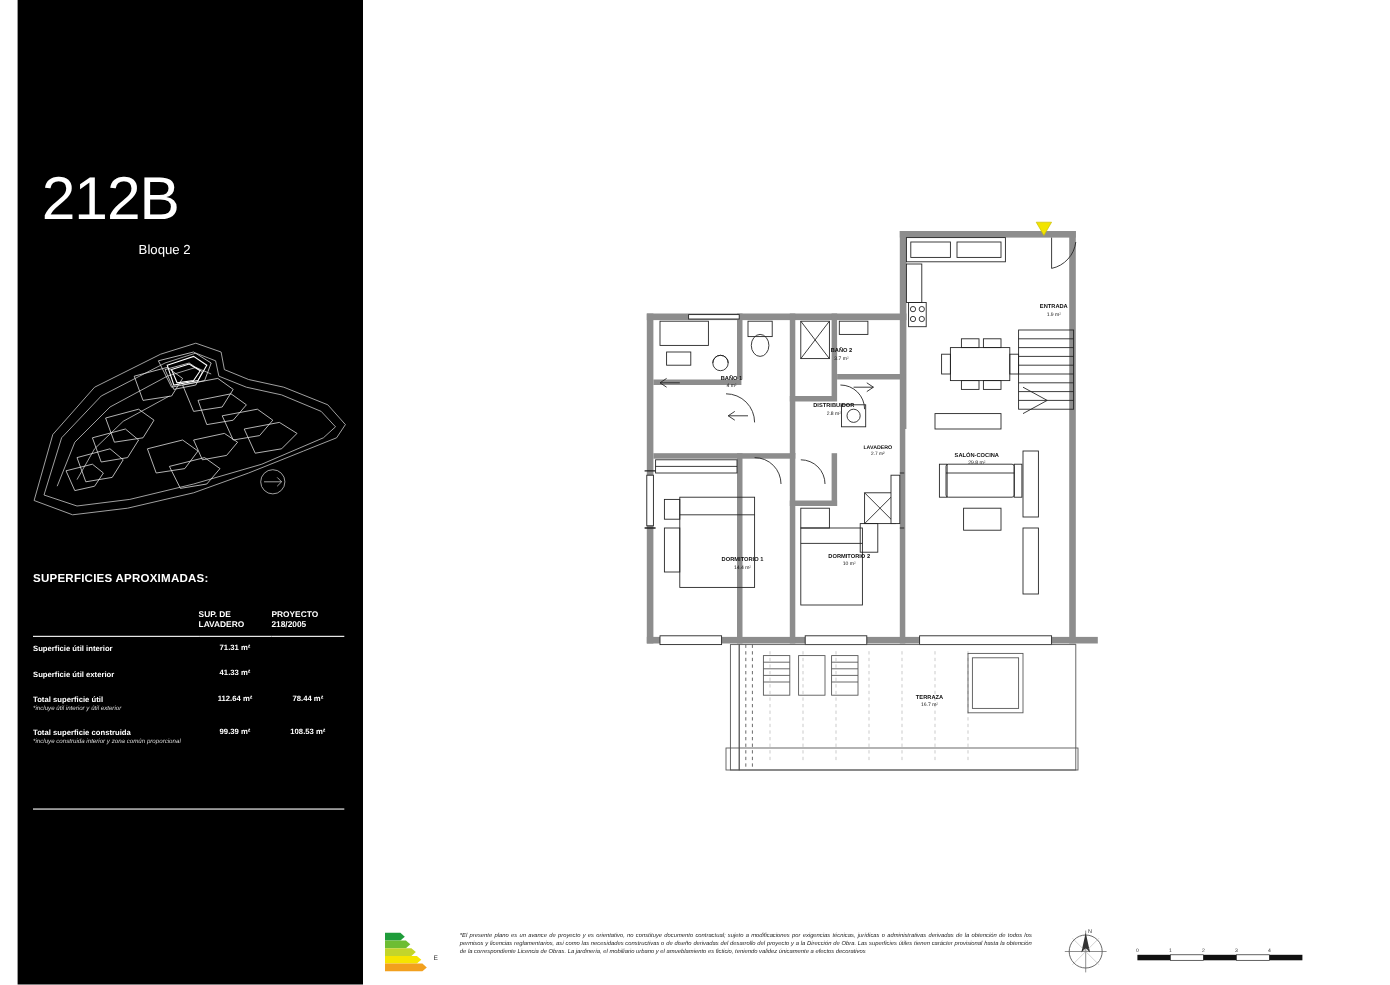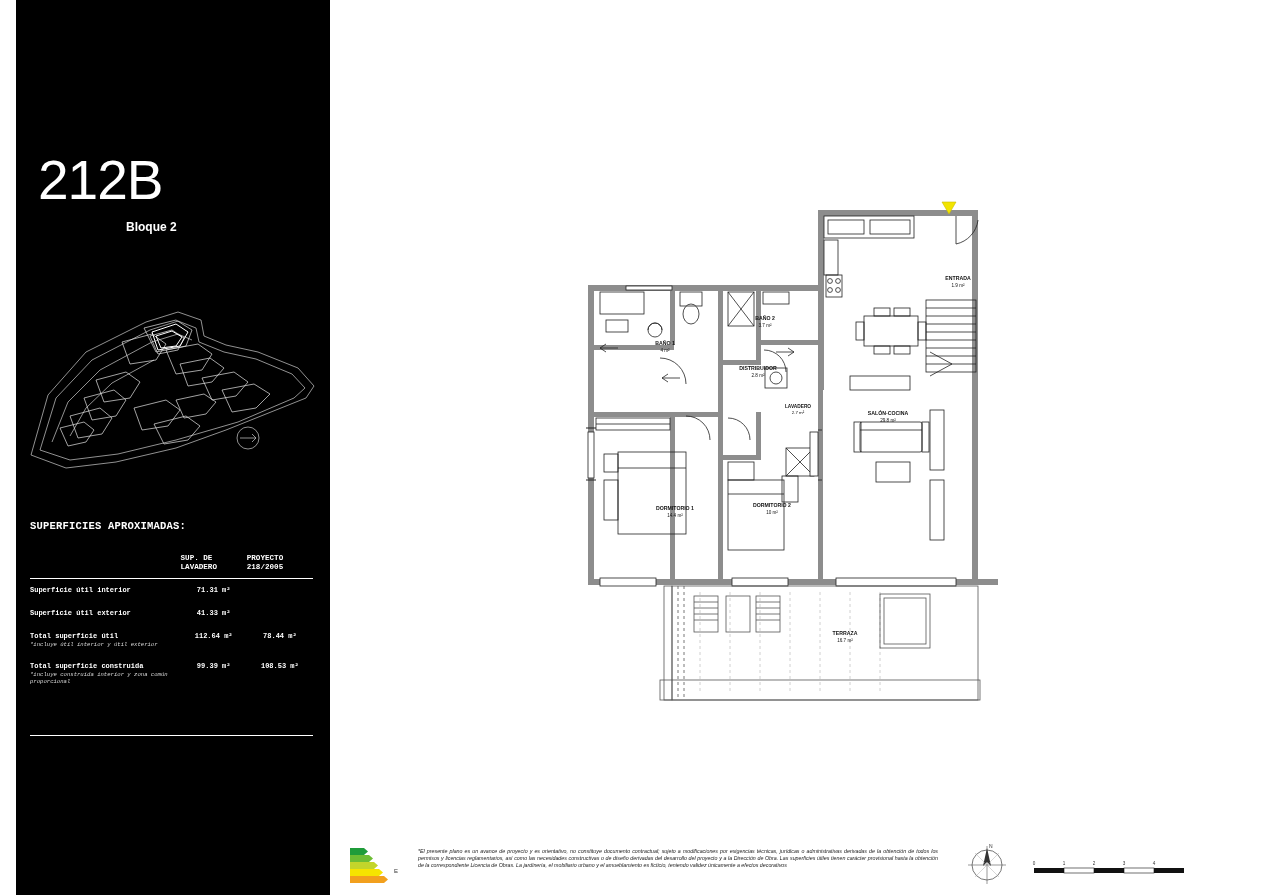--- a/index.html
+++ b/index.html
@@ -24,21 +24,21 @@
     position: absolute; left: 22px; top: 150px; width: 275px;
     display: flex; align-items: flex-start;
   }
   .unit-code-wrap { width: 170px; }
   .unit-code {
     font-size: 55px; line-height: 60px; font-weight: 400;
     letter-spacing: -1px; color: #ffffff;
   }
   .unit-block {
     margin-top: 10px; margin-left: 88px;
-    font-size: 12px; font-weight: bold; color: #ffffff;
+    font-size: 12px; font-weight: normal; color: #ffffff;
   }
   .unit-specs {
     border-left: 1px solid #6a6a6a;
     padding-left: 10px; padding-top: 6px;
     font-size: 8.5px; line-height: 10.5px; color: #ffffff;
   }
   .unit-specs .spec-line { white-space: nowrap; }
   .unit-specs .sep {
     border-top: 1px solid #6a6a6a;
     margin: 8px 0 6px 0; width: 98px;
@@ -48,21 +48,21 @@
 
   
   .keyplan {
     position: absolute; left: 10px; top: 290px;
     width: 295px; height: 200px;
   }
   .keyplan svg { display:block; }
 
   
   .surfaces {
-    position: absolute; left: 14px; top: 520px; width: 283px; font-family: Liberation Mono, monospace;
+    position: absolute; left: 14px; top: 520px; width: 283px;
   }
   .surfaces h2 {
     font-size: 10.5px; font-weight: bold; margin: 0 0 22px 0;
     letter-spacing: .2px; color:#fff;
   }
   .tbl { width: 100%; border-collapse: collapse; }
   .tbl th {
     font-size: 7.6px; font-weight: bold; color: #ffffff;
     text-align: left; padding: 0 0 6px 0; line-height: 9px;
   }

